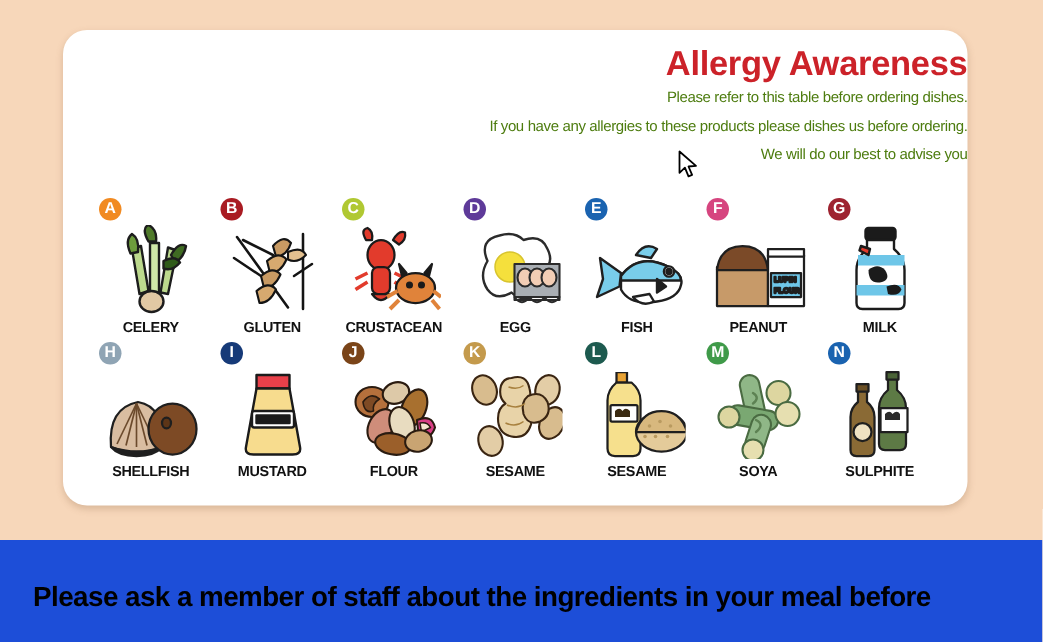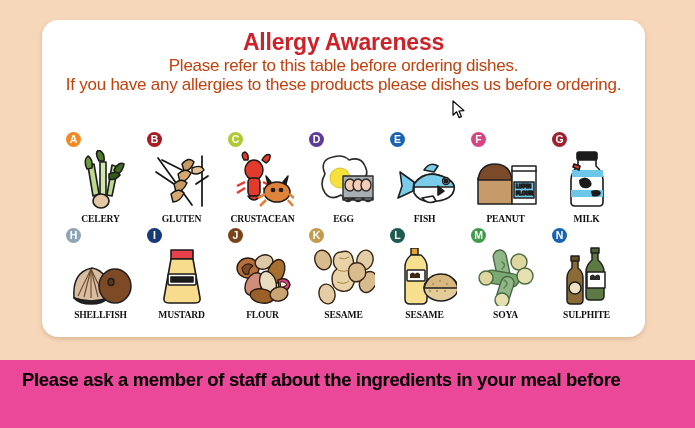--- a/index.html
+++ b/index.html
@@ -19,31 +19,31 @@
   #card {
     position: absolute;
     left: 42px; top: 20px;
     width: 603px; height: 317px;
     background: #ffffff;
     border-radius: 16px;
     box-shadow: 0 2px 5px rgba(140,100,70,.28);
   }
 
   
-  #header { padding-top: 9px; text-align: center; }
+  #header { padding-top: 9px; text-align: right; }
   #title {
     color: #cc2229;
     font-size: 23px;
     font-weight: bold;
     letter-spacing: -0.2px;
     line-height: 27px;
   }
   .sub {
-    color: #c2410c;
-    font-size: 17px;
+    color: #4d7c0f;
+    font-size: 10px;
     line-height: 19px;
     letter-spacing: -0.25px;
     white-space: nowrap;
   }
 
   
   #grid {
     position: absolute;
     left: 18px; top: 108px;
     width: 567px;
@@ -74,29 +74,28 @@
   }
   .art svg { display: block; }
   .cap {
     text-align: center;
     font-size: 9.6px;
     font-weight: bold;
     letter-spacing: -0.2px;
     color: #111;
     margin-top: 3px;
     white-space: nowrap;
-    font-family: Liberation Serif, serif;
   }
 
   
   #banner {
     position: absolute; left: 0; top: 360px;
     width: 695px; height: 68px;
-    background: #ec4899;
-    padding: 7px 22px 0 22px;
+    background: #1d4ed8;
+    padding: 25px 22px 0 22px;
   }
   .banner-line {
     color: #000;
     font-size: 18.5px;
     font-weight: bold;
     line-height: 25px;
     letter-spacing: -0.35px;
     white-space: nowrap;
   }
 
@@ -106,20 +105,21 @@
 </head>
 <body>
 
 <div id="poster">
   <div id="card">
 
     <div id="header">
       <div id="title">Allergy Awareness</div>
       <div class="sub">Please refer to this table before ordering dishes.</div>
       <div class="sub">If you have any allergies to these products please dishes us before ordering.</div>
+      <div class="sub">We will do our best to advise you</div>
     </div>
 
     <div id="grid">
       <div class="row">
           <div class="cell">
             <div class="badge-wrap">
               <div class="badge" style="background: rgb(241, 138, 33);">A</div>
             </div>
             <div class="art">
               <svg width="56" height="60" viewBox="0 0 56 60">

